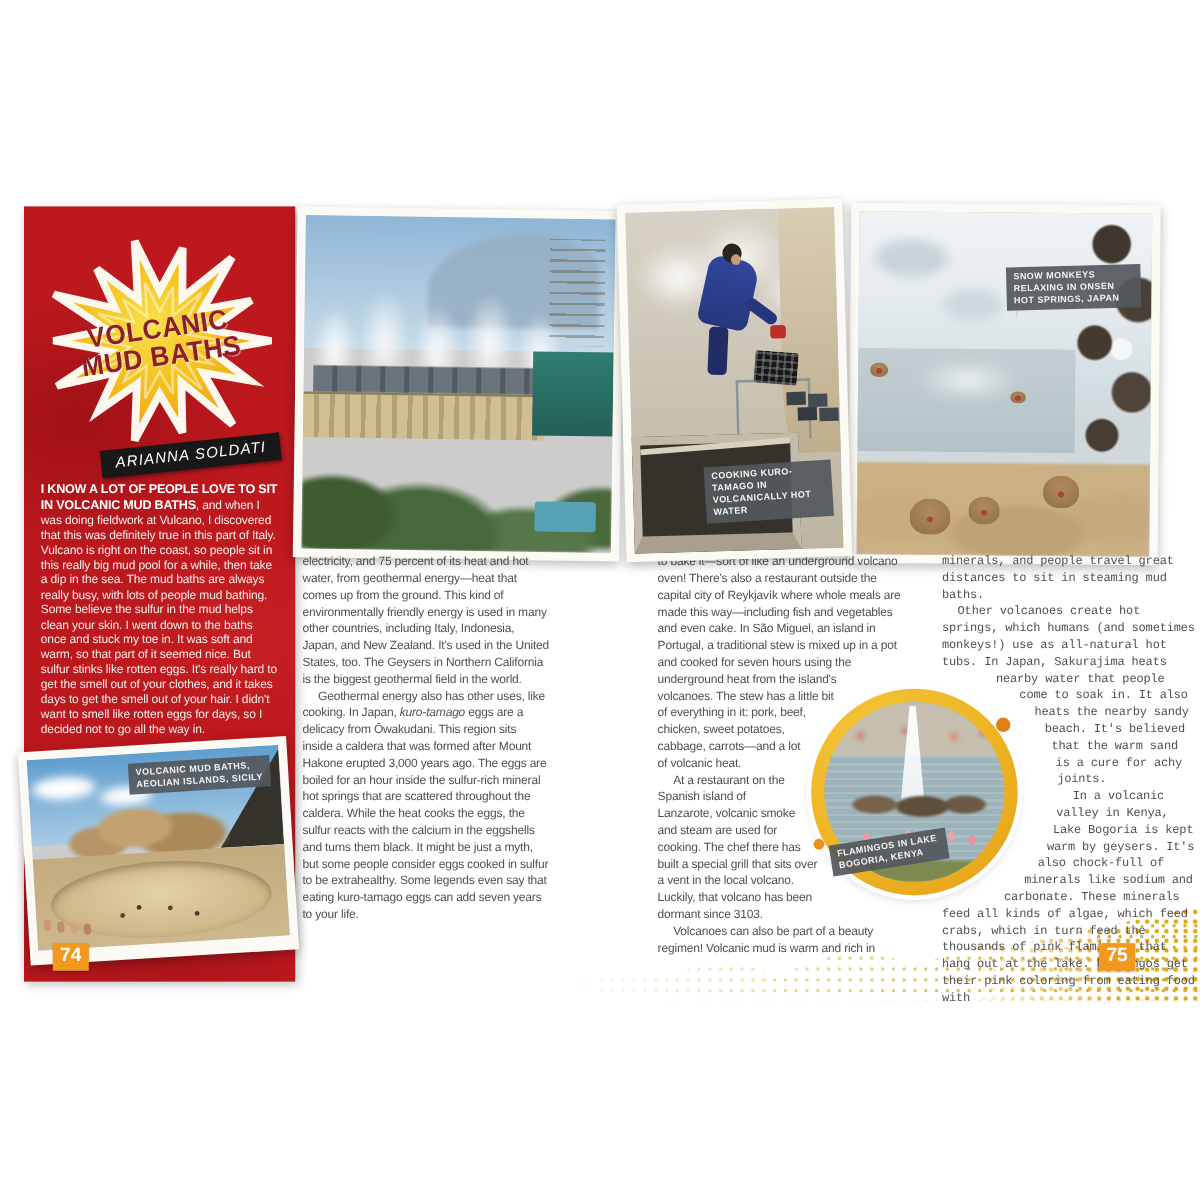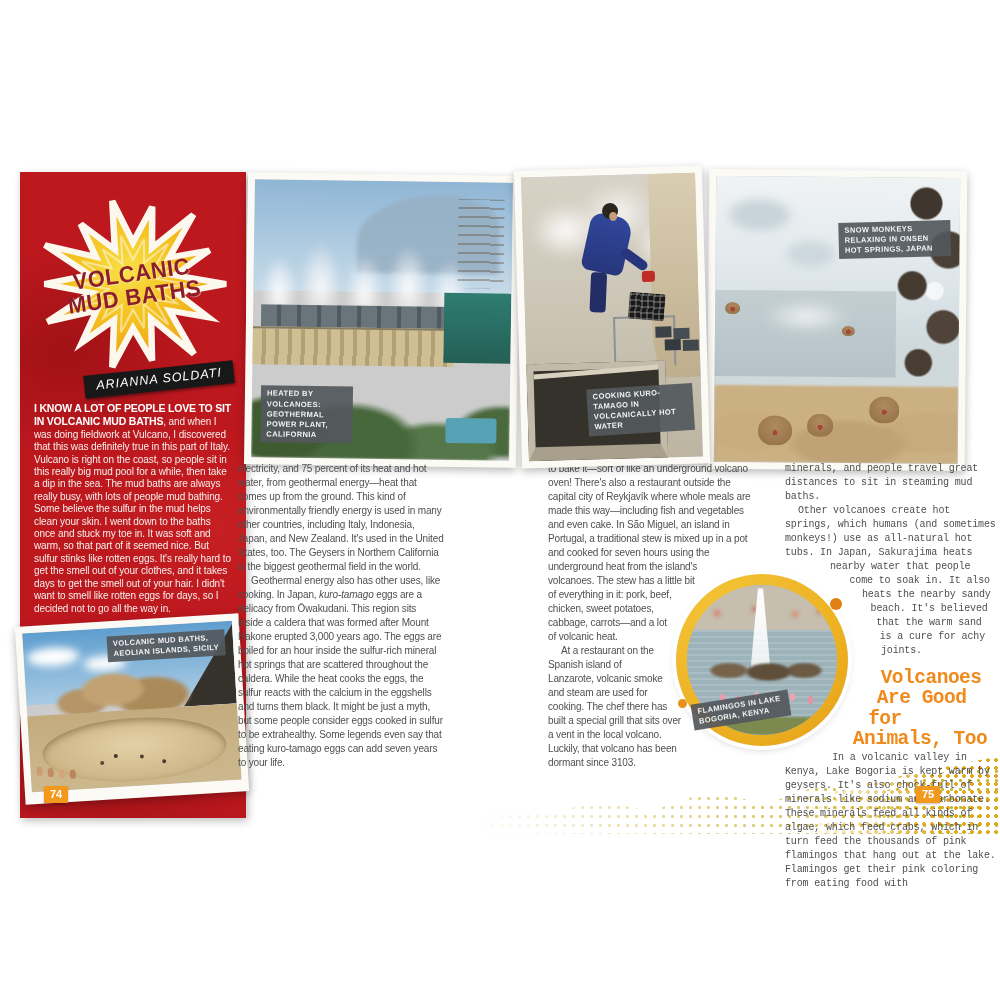--- a/index.html
+++ b/index.html
@@ -50,21 +50,21 @@
     box-shadow:inset 0 3px 7px rgba(110,85,50,.55);}
   .mud-bathers{position:absolute;left:40%;bottom:18%;width:4px;height:4px;border-radius:50%;background:#4a3a2c;
     box-shadow:26px 2px 0 #53422f, -14px 6px 0 #5a4733, 48px 8px 0 #4a3a2c;}
   .mud-people-left{position:absolute;left:3%;bottom:10%;width:6px;height:9px;border-radius:40%;background:#cf9a72;
     box-shadow:11px 2px 0 #c28d64, 22px 4px 0 #d5a47c, 33px 5px 0 #b9855c;}
 
   
   .cap{position:absolute;background:rgba(82,88,92,.92);color:#f2f3f4;font-size:7.5px;
     font-weight:bold;letter-spacing:.4px;line-height:1.35;padding:3px 6px;text-transform:uppercase;}
 
-  .pagenum{position:absolute;background:#f2991d;color:#fff;font-weight:bold;font-size:11px;
+  .pagenum{position:absolute;background:#f2991d;color:#fff;font-weight:bold;font-size:16px;
     padding:2px 6px 3px;z-index:8;box-shadow:0 1px 2px rgba(0,0,0,.25);}
 
   
   .photo-a{left:246px;top:174px;width:272px;height:292px;transform:rotate(.8deg);z-index:2;}
   .photo-a .ph{left:7px;top:7px;right:7px;bottom:7px;}
   .pa-sky{position:absolute;inset:0 0 60% 0;background:linear-gradient(180deg,#8fb6d6,#c6dae8);}
   .pa-mountain{position:absolute;left:40%;top:5%;width:55%;height:28%;background:#96aec2;
     border-radius:60% 40% 0 0;filter:blur(2px);opacity:.85;}
   .pa-steam{position:absolute;left:0;top:12%;width:100%;height:48%;filter:blur(3px);
     background:radial-gradient(ellipse 26px 55px at 10% 60%, rgba(255,255,255,.95), transparent 70%),
@@ -150,21 +150,21 @@
   .pc-m3{right:24%;bottom:14%;width:30px;height:27px;}
   .pc-m4{left:4%;top:44%;width:15px;height:12px;}
   .pc-m5{left:52%;top:52%;width:13px;height:10px;}
   .cap-c{right:9px;top:44px;width:100px;transform:rotate(-2deg);}
 
   
   .col{position:absolute;top:462px;color:#4f4f4f;font-size:10px;line-height:14px;
     letter-spacing:-.15px;z-index:2;}
   .col p{margin:0;}
   .col p.ind{text-indent:13px;}
-  .col1{left:238px;width:206px;}
+  .col1{left:252px;width:206px;}
   .col2{left:548px;width:212px;}
   .col3{left:785px;width:212px;font-family:Liberation Mono, monospace;}
   .wrap-right{float:right;width:105px;height:292px;shape-outside:circle(96px at 107px 198px);}
   .wrap-left{float:left;width:96px;height:292px;shape-outside:circle(98px at -2px 198px);}
   .col3 h2{margin:10px 0 2px;color:#ef8a1b;font-size:19.5px;line-height:1.04;
     letter-spacing:-.5px;font-weight:bold;}
 
   
   .flam-ring{position:absolute;left:676px;top:574px;width:172px;height:172px;border-radius:50%;
     background:radial-gradient(circle at 35% 30%, #f6c93e, #edb222 60%, #e39a18);
@@ -259,21 +259,20 @@
     <div class="ph">
       <div class="pa-sky"></div>
       <div class="pa-mountain"></div>
       <div class="pa-steam"></div>
       <div class="pa-units"></div>
       <div class="pa-bank"></div>
       <div class="pa-teal"></div>
       <div class="pa-tower"></div>
       <div class="pa-trees"></div>
       <div class="pa-pool"></div>
-      <div class="cap cap-a">HEATED BY VOLCANOES: GEOTHERMAL POWER PLANT, CALIFORNIA</div>
     </div>
   </div>
 
   <div class="polaroid photo-b">
     <div class="ph">
       <div class="pb-bg"></div>
       <div class="pb-steam"></div>
       <div class="pb-rock"></div>
       <div class="pb-cart"></div>
       <div class="pb-crates"></div>
@@ -309,27 +308,27 @@
 
   <div class="col col1">
     <p>electricity, and 75 percent of its heat and hot water, from geothermal energy—heat that comes up from the ground. This kind of environmentally friendly energy is used in many other countries, including Italy, Indonesia, Japan, and New Zealand. It's used in the United States, too. The Geysers in Northern California is the biggest geothermal field in the world.</p>
     <p class="ind"><span>Geothermal energy also has other uses, like cooking. In Japan, </span><i>kuro-tamago</i><span> eggs are a delicacy from Ōwakudani. This region sits inside a caldera that was formed after Mount Hakone erupted 3,000 years ago. The eggs are boiled for an hour inside the sulfur-rich mineral hot springs that are scattered throughout the caldera. While the heat cooks the eggs, the sulfur reacts with the calcium in the eggshells and turns them black. It might be just a myth, but some people consider eggs cooked in sulfur to be extrahealthy. Some legends even say that eating kuro-tamago eggs can add seven years to your life.</span></p>
   </div>
 
   <div class="col col2">
     <div class="wrap-right"></div>
     <p>to bake it—sort of like an underground volcano oven! There's also a restaurant outside the capital city of Reykjavík where whole meals are made this way—including fish and vegetables and even cake. In São Miguel, an island in Portugal, a traditional stew is mixed up in a pot and cooked for seven hours using the underground heat from the island's volcanoes. The stew has a little bit of everything in it: pork, beef, chicken, sweet potatoes, cabbage, carrots—and a lot of volcanic heat.</p>
     <p class="ind">At a restaurant on the Spanish island of Lanzarote, volcanic smoke and steam are used for cooking. The chef there has built a special grill that sits over a vent in the local volcano. Luckily, that volcano has been dormant since 3103.</p>
+    <p class="ind">Volcanoes can also be part of a beauty regimen! Volcanic mud is warm and rich in</p>
   </div>
 
   <div class="col col3">
     <div class="wrap-left"></div>
     <p>minerals, and people travel great distances to sit in steaming mud baths.</p>
     <p class="ind">Other volcanoes create hot springs, which humans (and sometimes monkeys!) use as all-natural hot tubs. In Japan, Sakurajima heats nearby water that people come to soak in. It also heats the nearby sandy beach. It's believed that the warm sand is a cure for achy joints.</p>
-    <h2>Volcanoes Are Good for Animals, Too</h2>
     <p class="ind">In a volcanic valley in Kenya, Lake Bogoria is kept warm by geysers. It's also chock-full of minerals like sodium and carbonate. These minerals feed all kinds of algae, which feed crabs, which in turn feed the thousands of pink flamingos that hang out at the lake. Flamingos get their pink coloring from eating food with</p>
   </div>
 
   <div class="flam-ring">
     <div class="flam-dot1"></div>
     <div class="flam-dot2"></div>
     <div class="flam-photo">
       <div class="fl-top"></div>
       <div class="fl-lights"></div>
       <div class="fl-water"></div>

